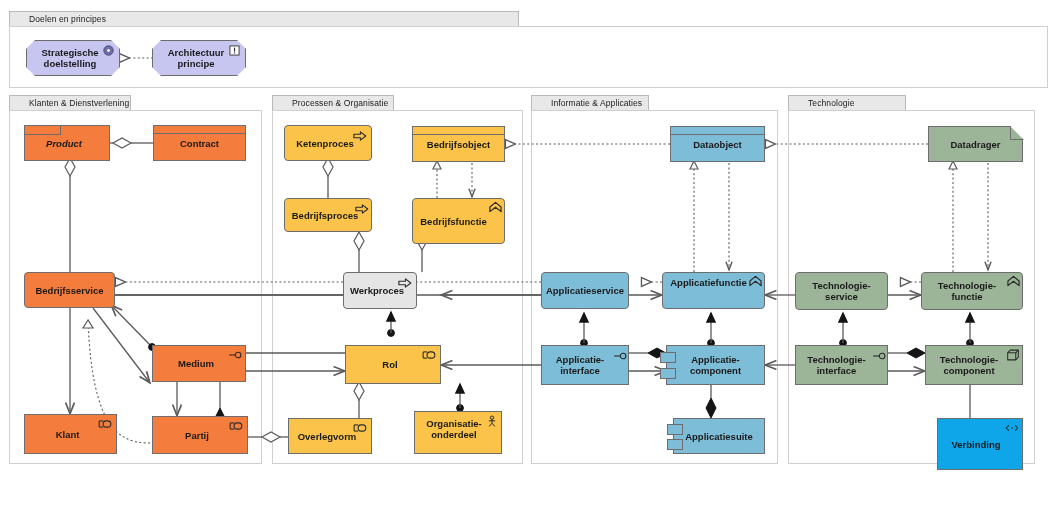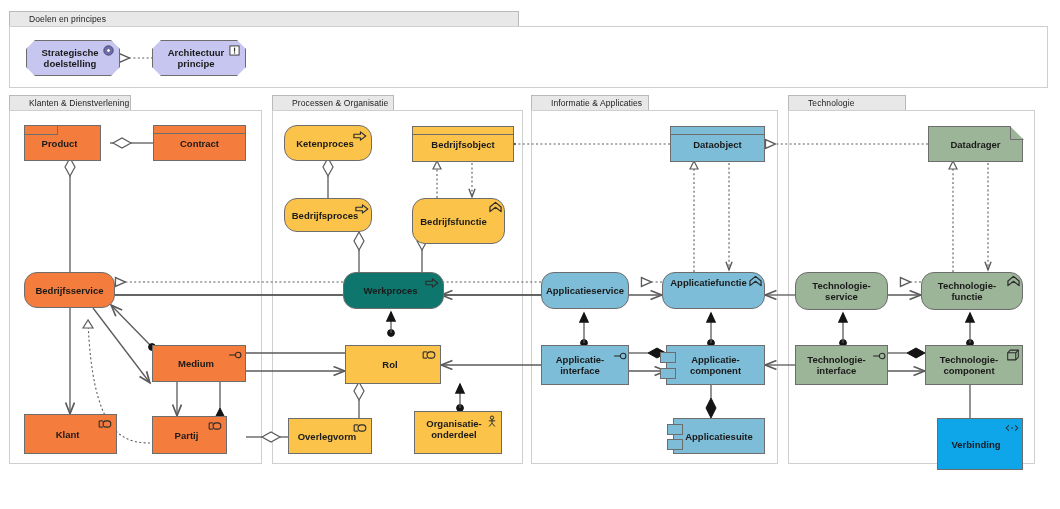--- a/index.html
+++ b/index.html
@@ -6,21 +6,21 @@
   body{font-family:"Liberation Sans","DejaVu Sans",sans-serif;}
   #canvas{position:relative;width:1060px;height:509px;background:#ffffff;overflow:hidden;}
   .panel-tab{position:absolute;box-sizing:border-box;height:15px;background:#e8e8e8;border:1px solid #b9b9b9;border-bottom:none;
              font-size:8.5px;color:#1b1b1b;line-height:15px;padding-left:19px;white-space:nowrap;letter-spacing:.1px;}
   .panel-body{position:absolute;box-sizing:border-box;border:1px solid #cfcfcf;background:#ffffff;}
 
   
   .node{position:absolute;box-sizing:border-box;border:1px solid #6d6d6d;
         display:flex;align-items:center;justify-content:center;text-align:center;
         font-size:9.5px;font-weight:bold;color:#1a1a1a;line-height:11px;z-index:5;padding:0 12px 0 6px;}
-  .node.rnd{border-radius:13px;}
+  .node.rnd{border-radius:4px;}
   .node span.t{display:block;pointer-events:none;}
 
   
   .topbar{position:absolute;left:0;top:0;right:0;height:7px;border-bottom:1px solid #6d6d6d;}
 
   
   .ptab{position:absolute;left:0;top:0;width:42%;height:8px;border-right:1px solid #6d6d6d;border-bottom:1px solid #6d6d6d;}
 
   
   .ctab{position:absolute;left:-7px;width:14px;height:9px;border:1px solid #6d6d6d;}
@@ -212,21 +212,21 @@
   <div class="node" style="left:152px;top:40px;width:94px;height:36px;background:#c6c6f0;
               clip-path:polygon(9px 0,85px 0,94px 9px,94px 27px,85px 36px,9px 36px,0 27px,0 9px);">
     <span class="t">Architectuur principe</span>
     <svg class="ic" viewBox="0 0 14 14" style="top:4px;right:5px;width:11px;height:11px;">
       <rect x="1.2" y="1.2" width="11.6" height="11.6" fill="#ffffff" stroke="#2b2b2b" stroke-width="1.1"></rect>
       <rect x="6.3" y="3.4" width="1.5" height="5" fill="#2b2b2b"></rect>
       <rect x="6.3" y="9.4" width="1.5" height="1.5" fill="#2b2b2b"></rect>
     </svg>
   </div>
 
-  <div class="node" style="left:24px;top:125px;width:77px;height:36px;background:#f47c3c;">
+  <div class="node" style="left:24px;top:125px;width:86px;height:36px;background:#f47c3c;font-style:italic;">
     <div class="ptab" style="background:#f47c3c;"></div>
     <span class="t">Product</span>
   </div>
 
   <div class="node" style="left:153px;top:125px;width:93px;height:36px;background:#f47c3c;padding:0 6px;">
     <div class="topbar" style="background:#f47c3c;"></div>
     <span class="t">Contract</span>
   </div>
 
   <div class="node rnd" style="left:24px;top:272px;width:91px;height:36px;background:#f47c3c;padding:0 6px;">
@@ -244,21 +244,21 @@
   </div>
 
   <div class="node" style="left:152px;top:345px;width:94px;height:37px;background:#f47c3c;">
     <span class="t">Medium</span>
     <svg class="ic" viewBox="0 0 18 11" style="right:3px;top:3px;">
       <line x1="1.5" y1="5.5" x2="10" y2="5.5" stroke="#2b2b2b" stroke-width="1.4"></line>
       <circle cx="13" cy="5.5" r="3.6" fill="none" stroke="#2b2b2b" stroke-width="1.4"></circle>
     </svg>
   </div>
 
-  <div class="node" style="left:152px;top:416px;width:75px;height:38px;background:#f47c3c;">
+  <div class="node" style="left:152px;top:416px;width:96px;height:38px;background:#f47c3c;">
     <span class="t">Partij</span>
     <svg class="ic" viewBox="0 0 18 11">
       <rect x="6.5" y="1.5" width="10" height="8" rx="4" fill="none" stroke="#2b2b2b" stroke-width="1.4"></rect>
       <line x1="6.5" y1="1.5" x2="1.5" y2="1.5" stroke="#2b2b2b" stroke-width="1.4"></line>
       <line x1="6.5" y1="9.5" x2="1.5" y2="9.5" stroke="#2b2b2b" stroke-width="1.4"></line>
       <line x1="1.5" y1="1.5" x2="1.5" y2="9.5" stroke="#2b2b2b" stroke-width="1.4"></line>
     </svg>
   </div>
 
   <div class="node rnd" style="left:284px;top:125px;width:88px;height:36px;background:#fbc34a;">
@@ -268,28 +268,28 @@
     </svg>
   </div>
 
   <div class="node rnd" style="left:284px;top:198px;width:88px;height:34px;background:#fbc34a;">
     <span class="t">Bedrijfsproces</span>
     <svg class="ic" viewBox="0 0 16 12" style="right:2px;top:4px;">
       <path d="M1,4 L8.5,4 L8.5,1.3 L14.6,6 L8.5,10.7 L8.5,8 L1,8 Z" fill="none" stroke="#2b2b2b" stroke-width="1.3" stroke-linejoin="round"></path>
     </svg>
   </div>
 
-  <div class="node rnd" style="left:343px;top:272px;width:101px;height:37px;background:#0f766e;">
+  <div class="node rnd" style="left:343px;top:272px;width:74px;height:37px;background:#e5e5e5;">
     <span class="t">Werkproces</span>
     <svg class="ic" viewBox="0 0 16 12" style="right:4px;top:4px;">
       <path d="M1,4 L8.5,4 L8.5,1.3 L14.6,6 L8.5,10.7 L8.5,8 L1,8 Z" fill="none" stroke="#2b2b2b" stroke-width="1.3" stroke-linejoin="round"></path>
     </svg>
   </div>
 
-  <div class="node" style="left:412px;top:126px;width:102px;height:36px;background:#fbc34a;padding:0 6px;">
+  <div class="node" style="left:412px;top:126px;width:93px;height:36px;background:#fbc34a;padding:0 6px;">
     <div class="topbar" style="background:#fbc34a;"></div>
     <span class="t">Bedrijfsobject</span>
   </div>
 
   <div class="node rnd" style="left:412px;top:198px;width:93px;height:46px;background:#fbc34a;padding:0 14px 0 4px;">
     <span class="t">Bedrijfsfunctie</span>
     <svg class="ic" viewBox="0 0 14 12" style="right:2px;top:2px;width:13px;height:12px;">
       <path d="M1,11 L1,6 L7,1 L13,6 L13,11 L7,6.3 Z" fill="none" stroke="#2b2b2b" stroke-width="1.3" stroke-linejoin="round"></path>
     </svg>
   </div>

